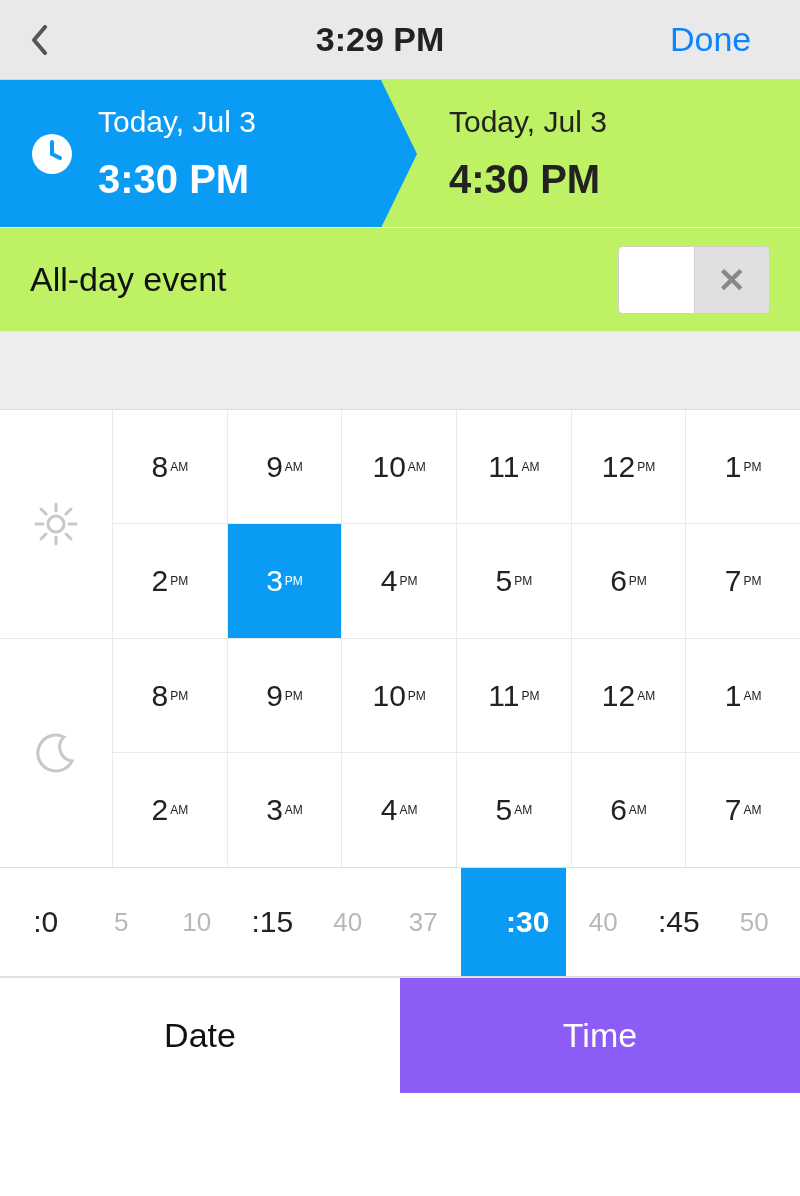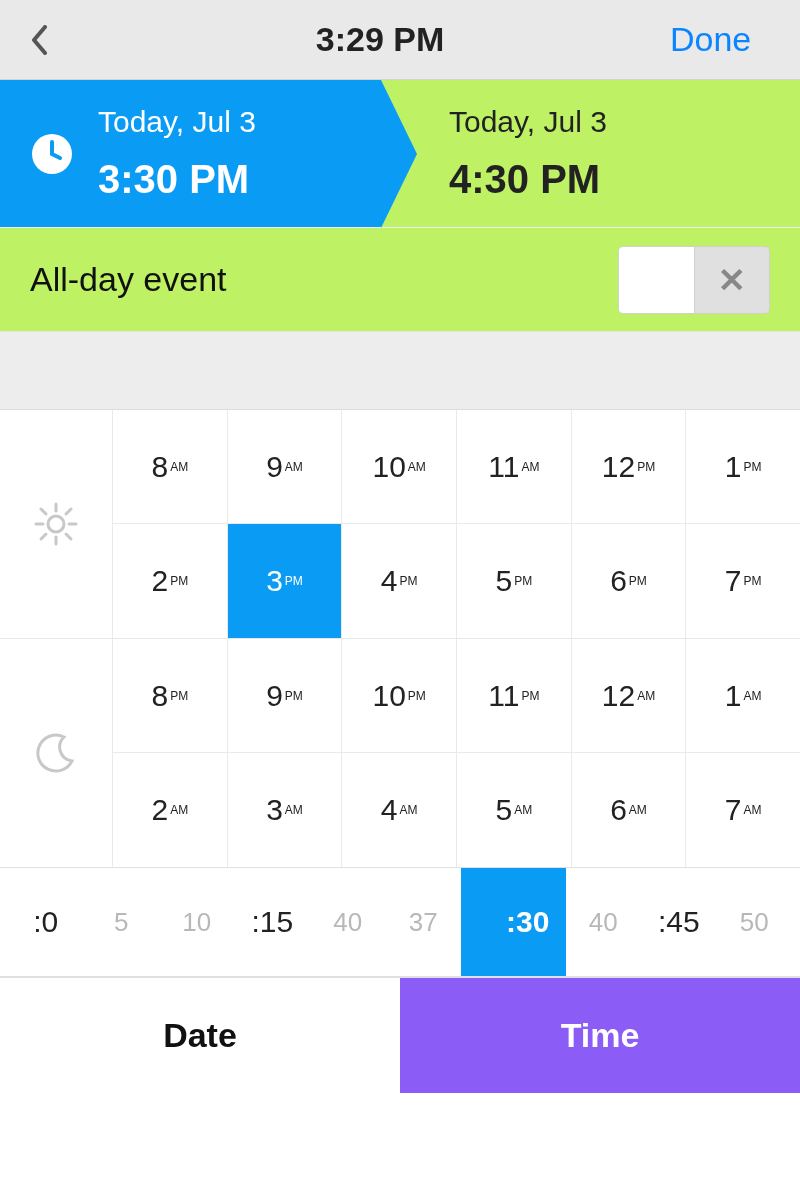--- a/index.html
+++ b/index.html
@@ -72,21 +72,21 @@
   }
   .minute-cell {
     flex:1; height:100%; display:flex; align-items:center; justify-content:center;
     font-size:30px; cursor:pointer; color:#222;
   }
   .minute-cell.minor { color:#b8b8b8; font-size:26px; }
   .minute-cell.selected { background:#0a9bf5; color:#fff; font-weight:600;padding-left:29px; }
 
   
   .tabs { display:flex; height:116px; border-top:1px solid #e0e0e0;}
-  .tab { flex:1; display:flex; align-items:center; justify-content:center; font-size:34px; font-weight:700; cursor:pointer;}
+  .tab { flex:1; display:flex; align-items:center; justify-content:center; font-size:34px; font-weight:400; cursor:pointer;}
   .tab.date { background:#fff; color:#111; }
   .tab.time { background:#8b5cf6; color:#fff; }
 </style>
 </head>
 <body>
 
 <div class="header">
   <div class="back-btn">
     <svg viewBox="0 0 18 30">
         <path d="M15 2 L4 15 L15 28" stroke="#555" stroke-width="4" fill="none" stroke-linecap="round" stroke-linejoin="round"></path>

